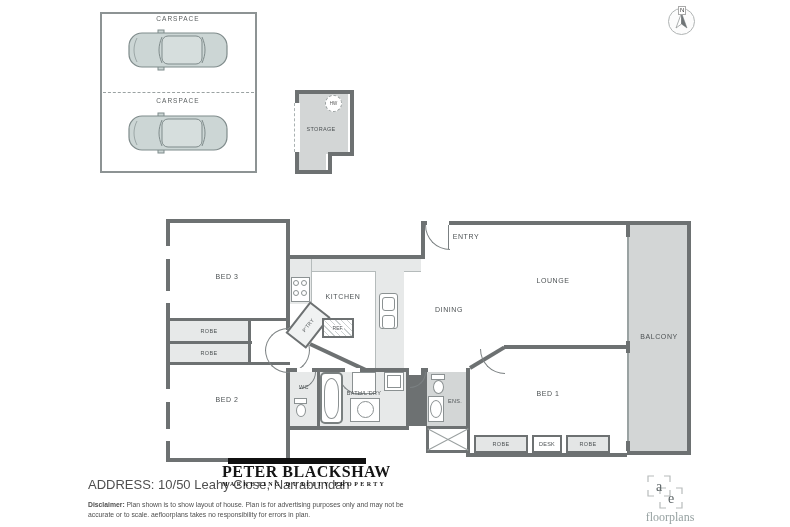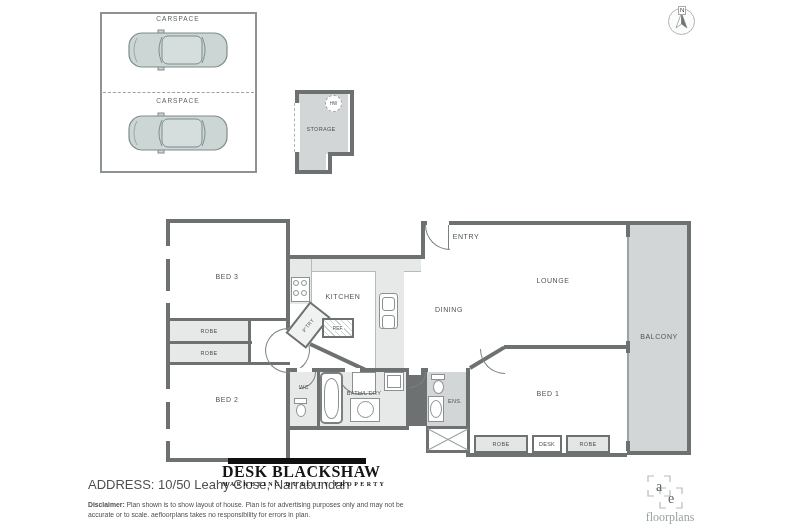--- a/index.html
+++ b/index.html
@@ -212,21 +212,21 @@
   <div class="lbl" style="left:548px;top:390px;">BED 1</div>
   <div class="lbl" style="left:343px;top:293px;">KITCHEN</div>
   <div class="lbl" style="left:449px;top:306px;">DINING</div>
   <div class="lbl" style="left:553px;top:277px;">LOUNGE</div>
   <div class="lbl" style="left:466px;top:233px;">ENTRY</div>
   <div class="lbl" style="left:659px;top:333px;">BALCONY</div>
 
   <div class="address">ADDRESS: 10/50 Leahy Close, Narrabundah</div>
   <div class="pb-logo">
     <div class="pb-bar"></div>
-    <div class="pb-title">DESK BLACKSHAW</div>
+    <div class="pb-title">PETER BLACKSHAW</div>
     <div class="pb-sub">MARKETING QUALITY PROPERTY</div>
   </div>
   <div class="disclaimer">
     <b>Disclaimer:</b>
     <span>Plan shown is to show layout of house. Plan is for advertising purposes only and may not be accurate or to scale. aefloorplans takes no responsibility for errors in plan.</span>
   </div>
 
   <svg class="abs" style="left:634px;top:474px;" width="72" height="50" viewBox="0 0 72 50">
     <g stroke="#b8bcbc" stroke-width="1.2" fill="none">
       <path d="M14 8 V2 H20"></path>

